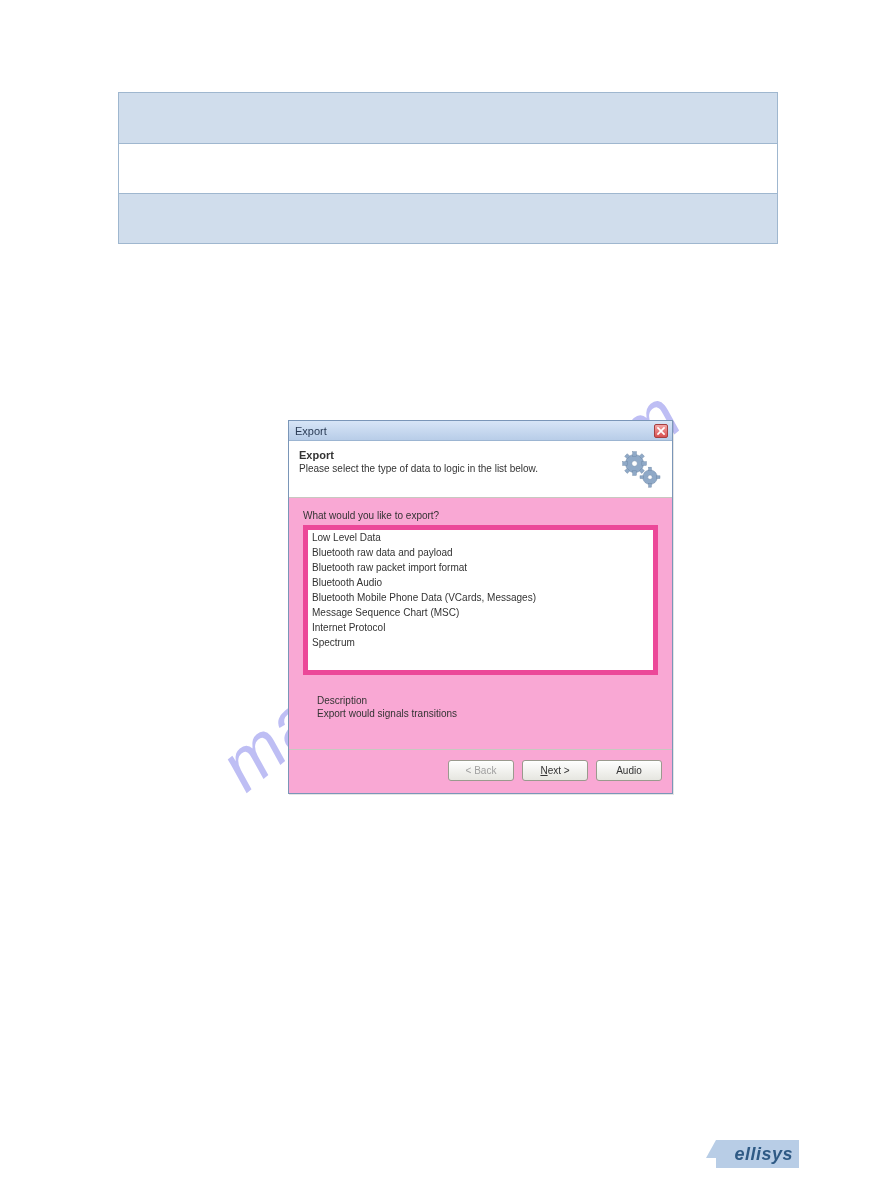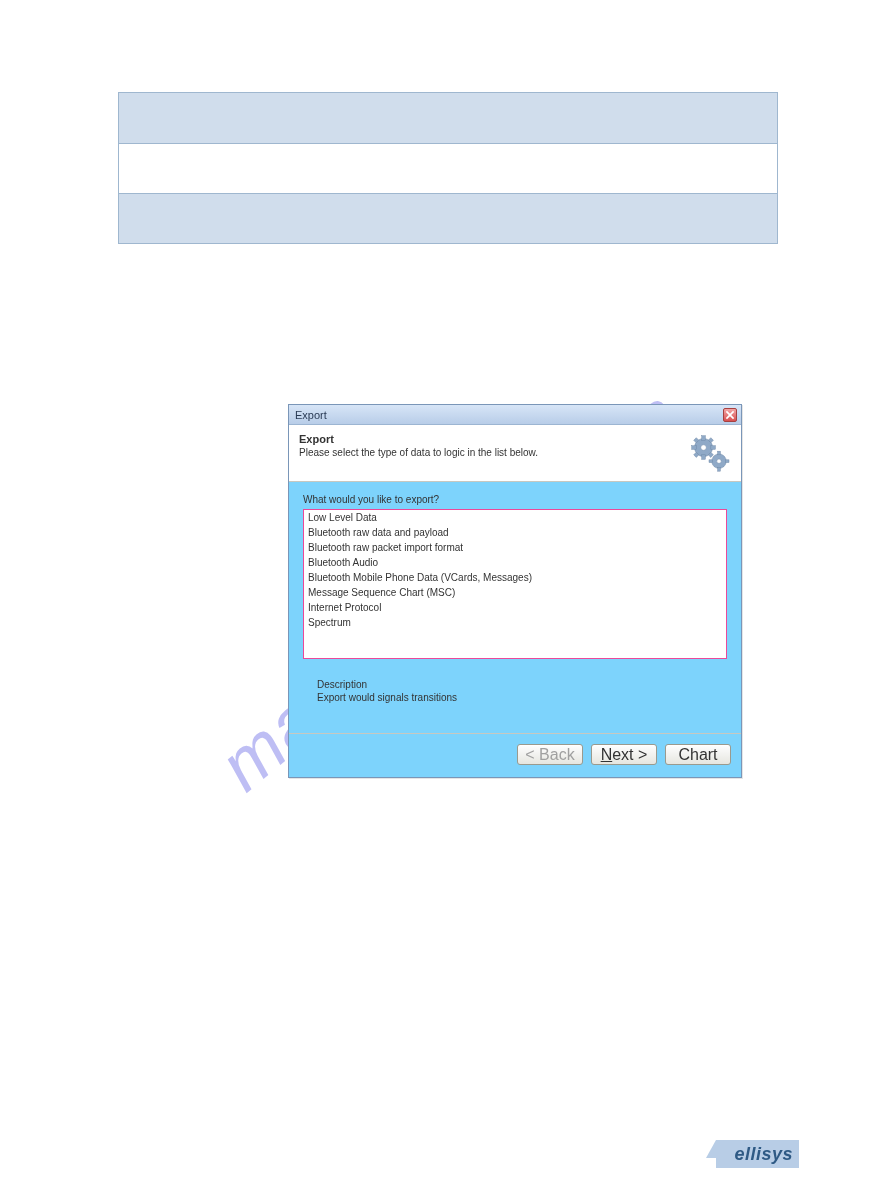--- a/index.html
+++ b/index.html
@@ -45,23 +45,23 @@
     transform: rotate(-40deg);
     display: flex;
     align-items: center;
     justify-content: center;
     letter-spacing: 1px;
     z-index: 0;
   }
   .dialog {
     position: absolute;
     left: 288px;
-    top: 404px;
-    width: 454px;
-    background: #7dd3fc;
+    top: 420px;
+    width: 385px;
+    background: #f9a8d4;
     border: 1px solid #7a96b8;
     box-shadow: 1px 1px 0 rgba(0,0,0,0.1);
     z-index: 1;
   }
   .titlebar {
     height: 20px;
     background: linear-gradient(#d7e5f7, #b8cde8);
     border-bottom: 1px solid #9cb5d2;
     display: flex;
     align-items: center;
@@ -98,21 +98,21 @@
   .gears { width: 44px; height: 40px; position: relative; }
   .gears svg { width: 100%; height: 100%; }
   .body-pane {
     padding: 12px 14px 4px 14px;
   }
   .q-label { font-size: 10px; margin-bottom: 4px; }
   .listbox {
     width: 100%;
     height: 150px;
     background: #ffffff;
-    border: 1px solid #ec4899;
+    border: 5px solid #ec4899;
     overflow: hidden;
     font-size: 10px;
     color: #333;
   }
   .listbox .item {
     padding: 1px 4px;
     line-height: 13px;
     white-space: nowrap;
     overflow: hidden;
   }
@@ -130,21 +130,21 @@
   }
   .button-row {
     padding: 10px 10px 12px 10px;
     display: flex;
     justify-content: flex-end;
     gap: 8px;
   }
   .btn {
     min-width: 66px;
     height: 21px;
-    font-size: 16px;
+    font-size: 10px;
     border: 1px solid #9a9a8e;
     border-radius: 3px;
     background: linear-gradient(#fefefe, #e6e6e0);
     display: flex;
     align-items: center;
     justify-content: center;
     color: #333;
     box-shadow: inset 0 1px 0 #fff;
   }
   .btn.disabled { color: #a0a0a0; }
@@ -259,21 +259,21 @@
   <div class="sep"></div>
 
   <div class="button-row">
     <div class="btn disabled">
       <span>&lt; Back</span>
     </div>
     <div class="btn">
       <span><span class="ul">N</span><span>ext &gt;</span></span>
     </div>
     <div class="btn">
-      <span>Chart</span>
+      <span>Audio</span>
     </div>
   </div>
 </div>
 
 <div class="logo">
   <div class="bar">
       <span class="txt">ellisys</span>
     </div>
 </div>
 

